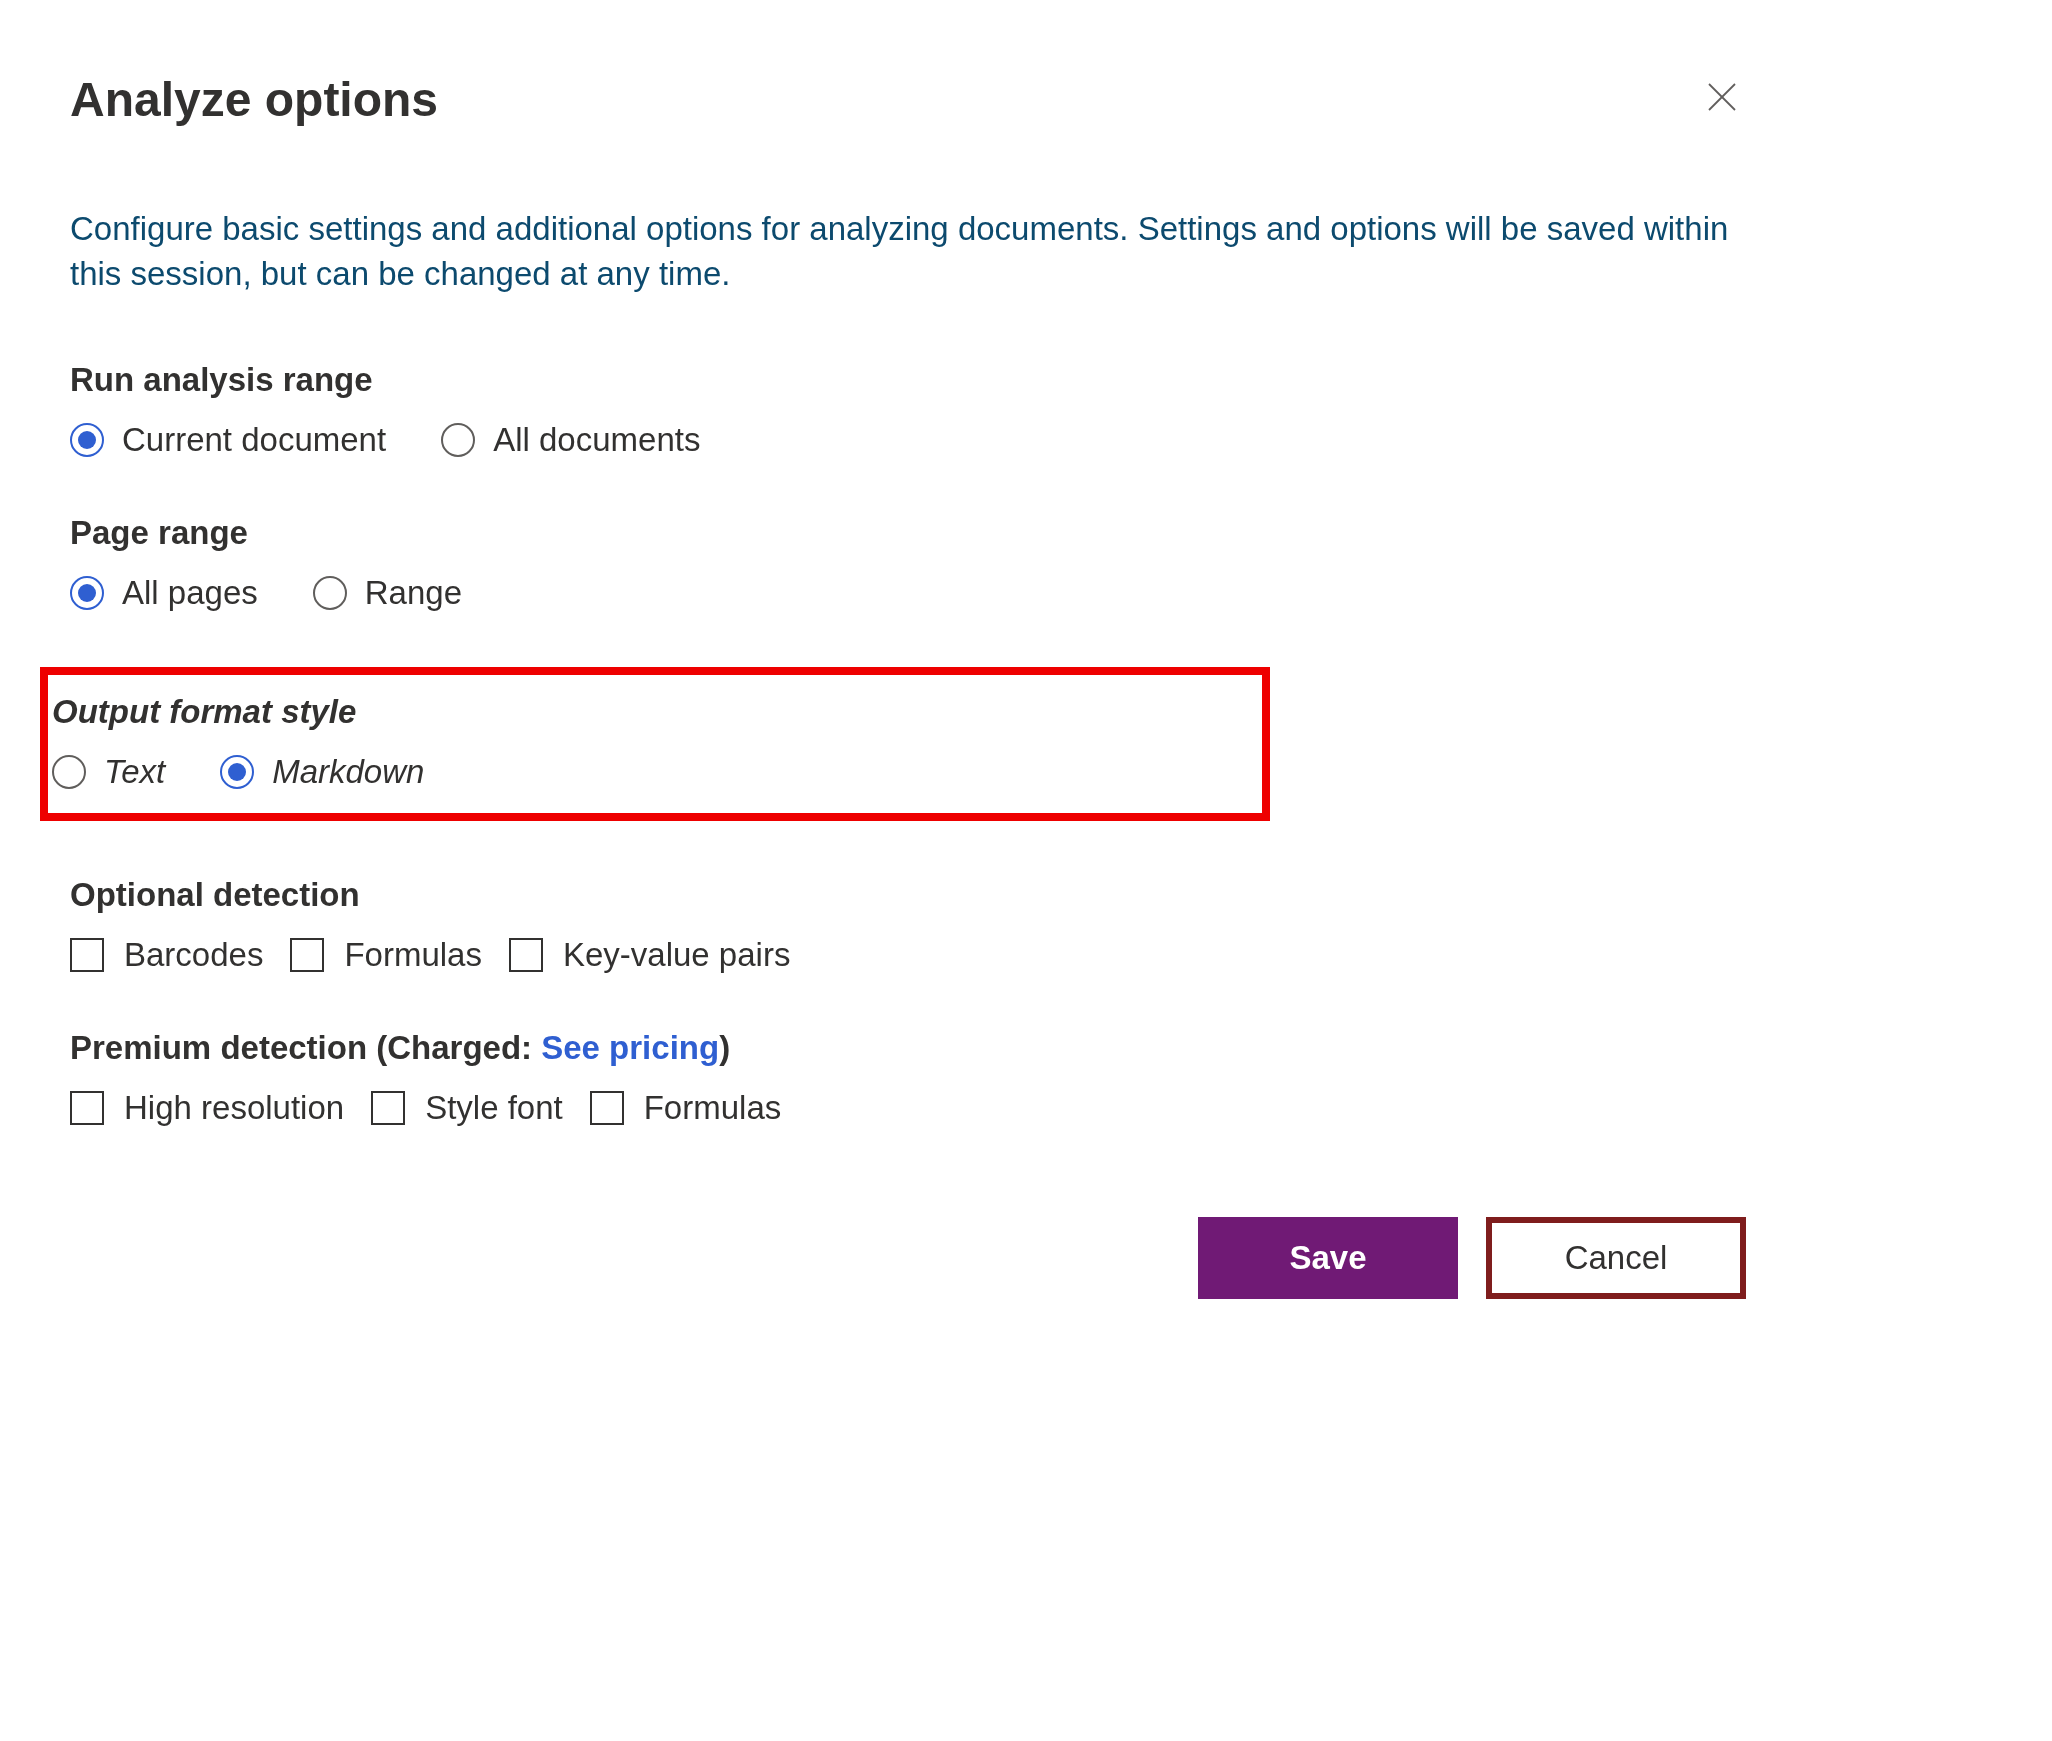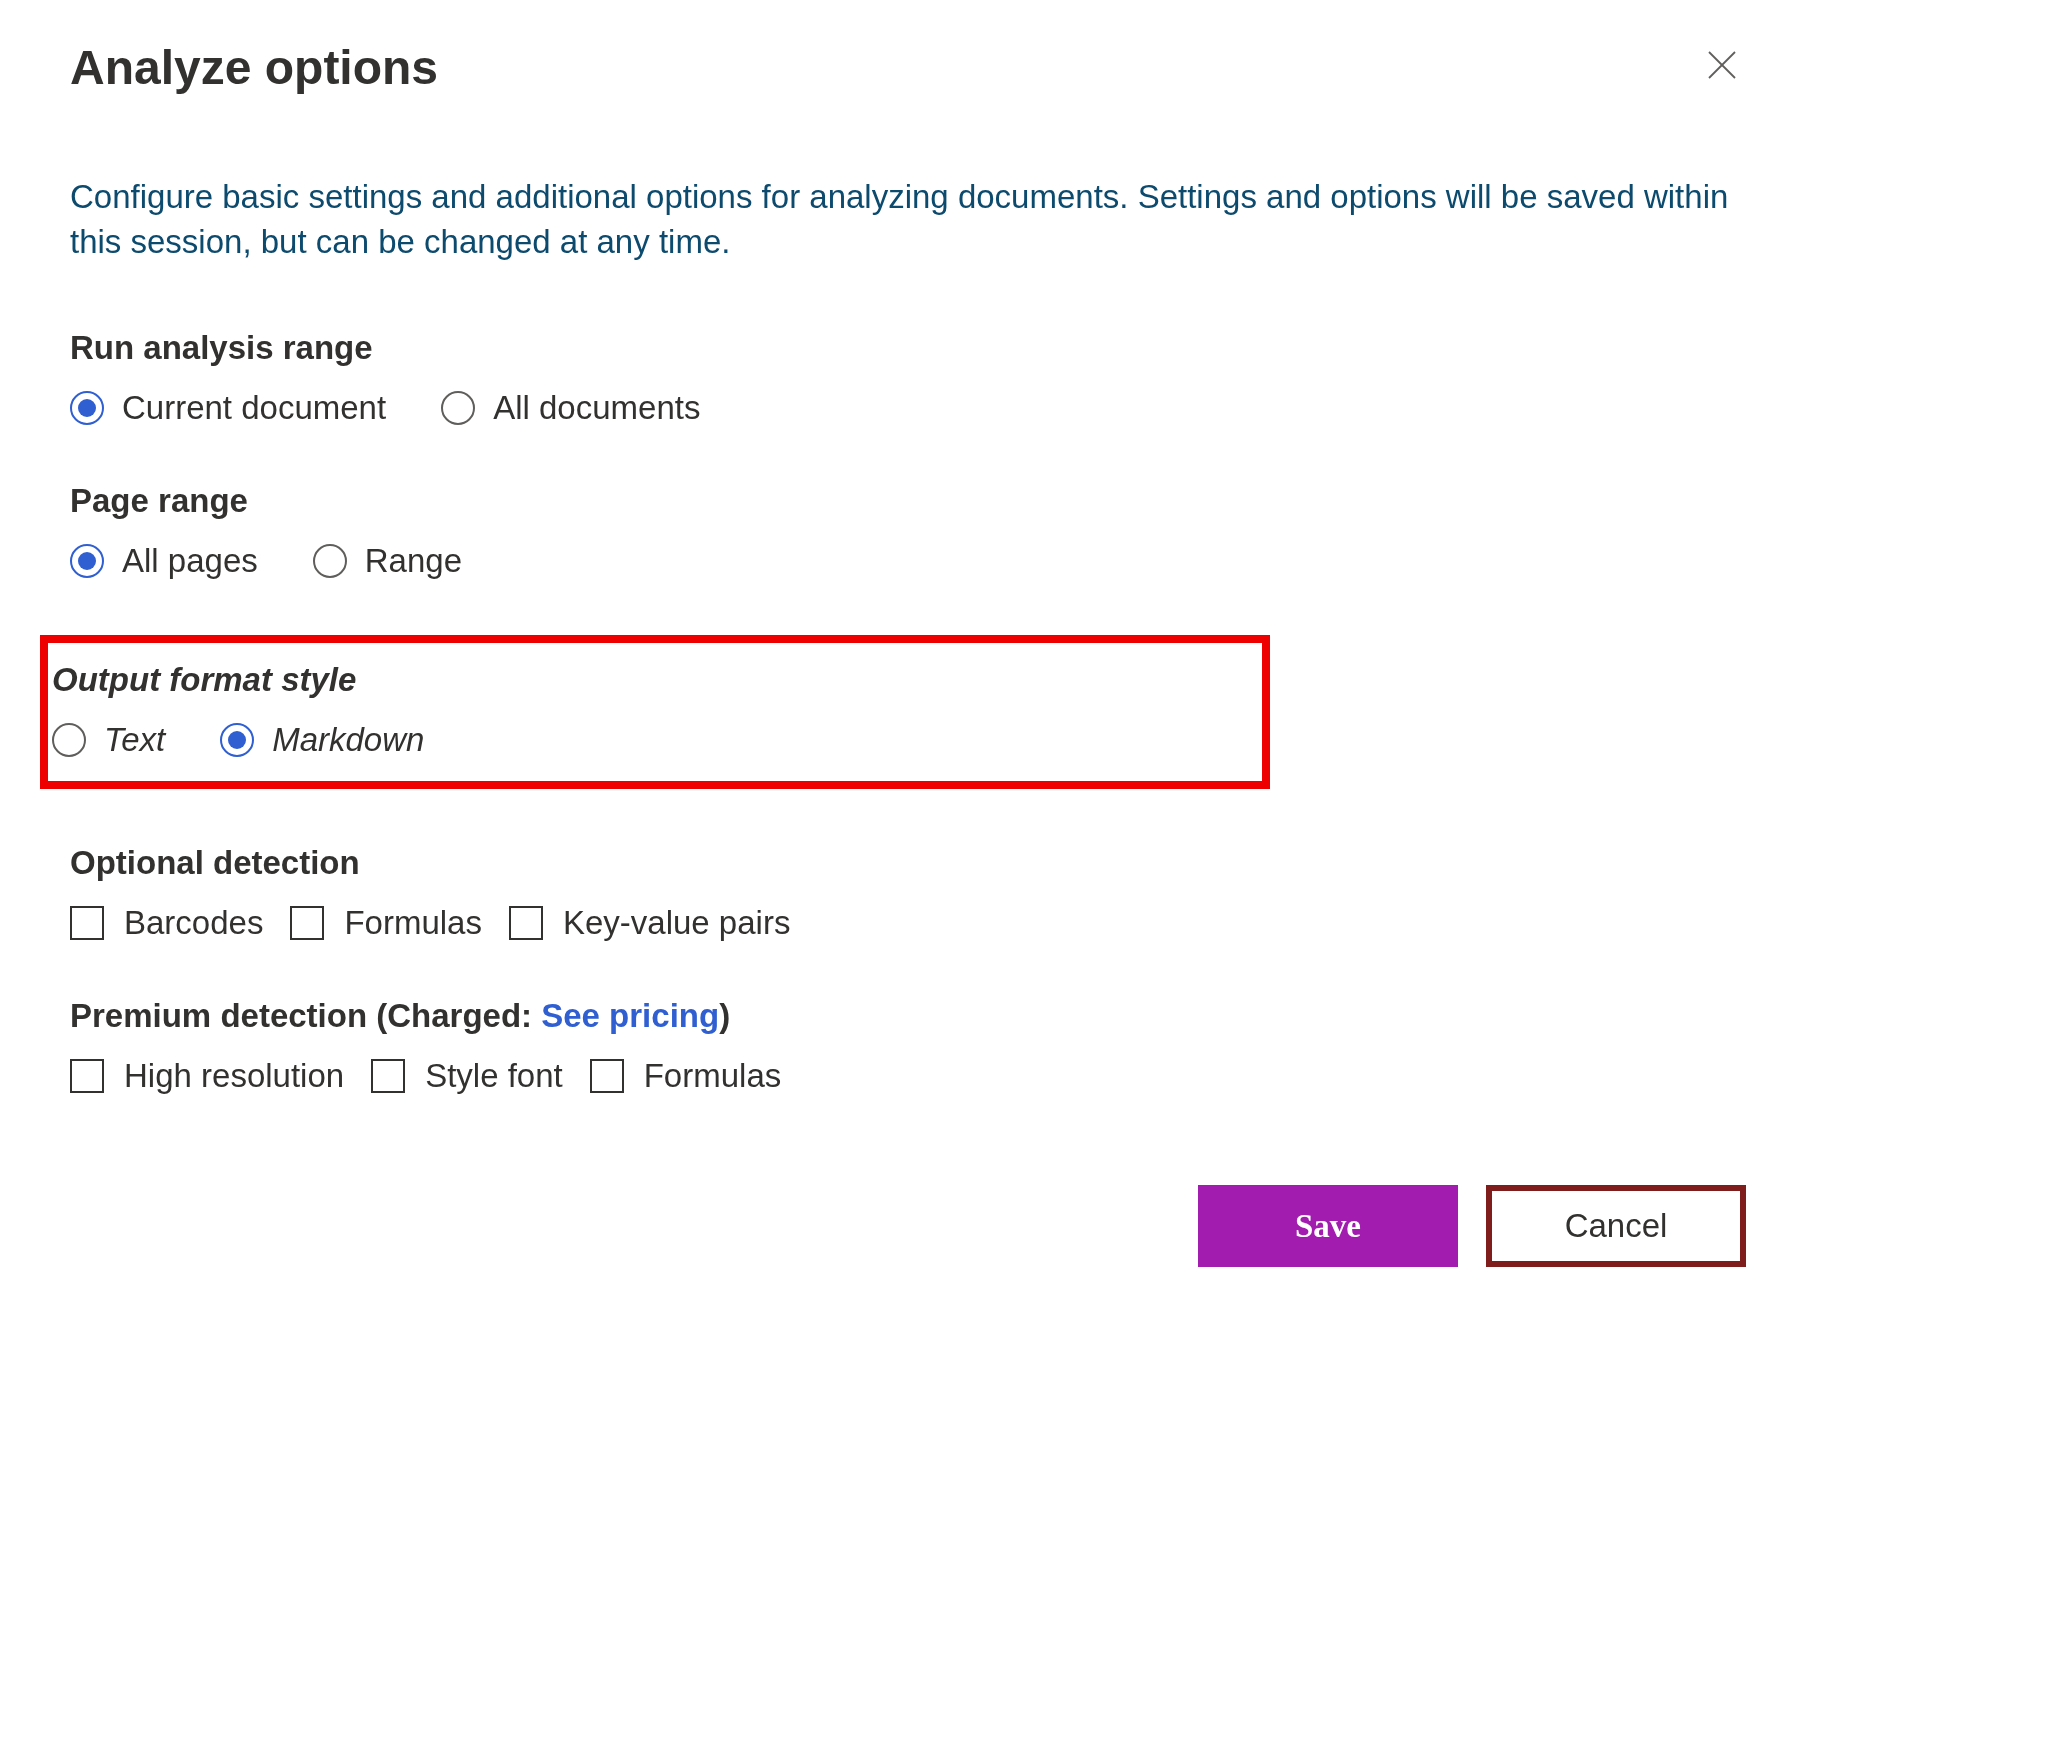--- a/index.html
+++ b/index.html
@@ -6,20 +6,21 @@
   html, body {
     margin: 0;
     padding: 0;
     font-family: "Segoe UI", -apple-system, BlinkMacSystemFont, sans-serif;
     background: #ffffff;
     color: #323130;
   }
   .dialog {
     padding: 40px 80px 40px 70px;
     width: 1826px;
+    margin-top: 32px;
   }
   .header {
     display: flex;
     justify-content: space-between;
     align-items: center;
     margin-bottom: 80px;
   }
   .title {
     font-size: 48px;
     font-weight: 600;
@@ -149,24 +150,23 @@
     height: 82px;
     font-size: 33px;
     border: none;
     cursor: pointer;
     display: flex;
     align-items: center;
     justify-content: center;
     font-family: inherit;
   }
   .btn-primary {
-    background: #a21caf;
+    background: #701a75;
     color: #ffffff;
     font-weight: 600;
-    font-family: Liberation Serif, serif;
   }
   .btn-secondary {
     background: #ffffff;
     color: #323130;
     border: 6px solid #7f1d1d;
   }
 </style>
 </head>
 <body>
 

